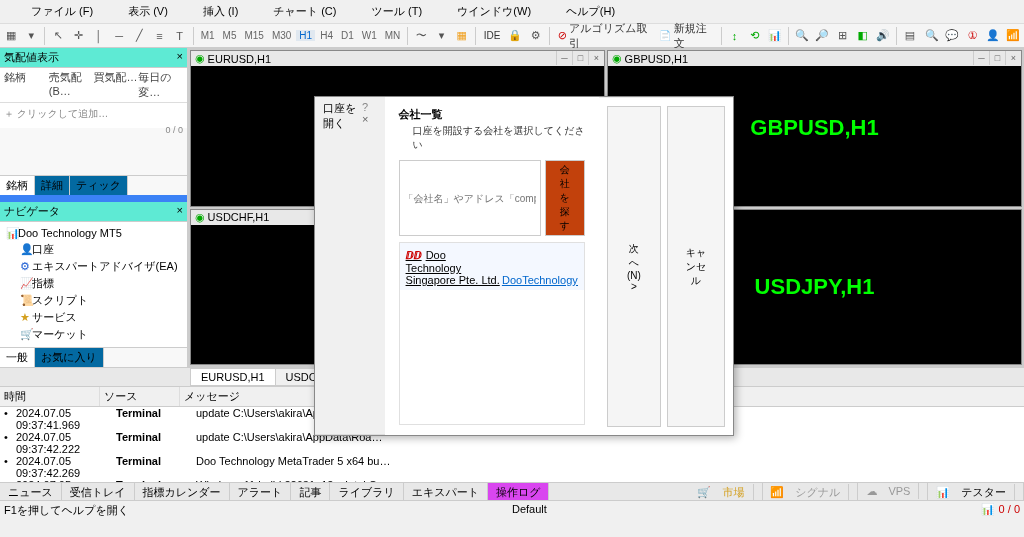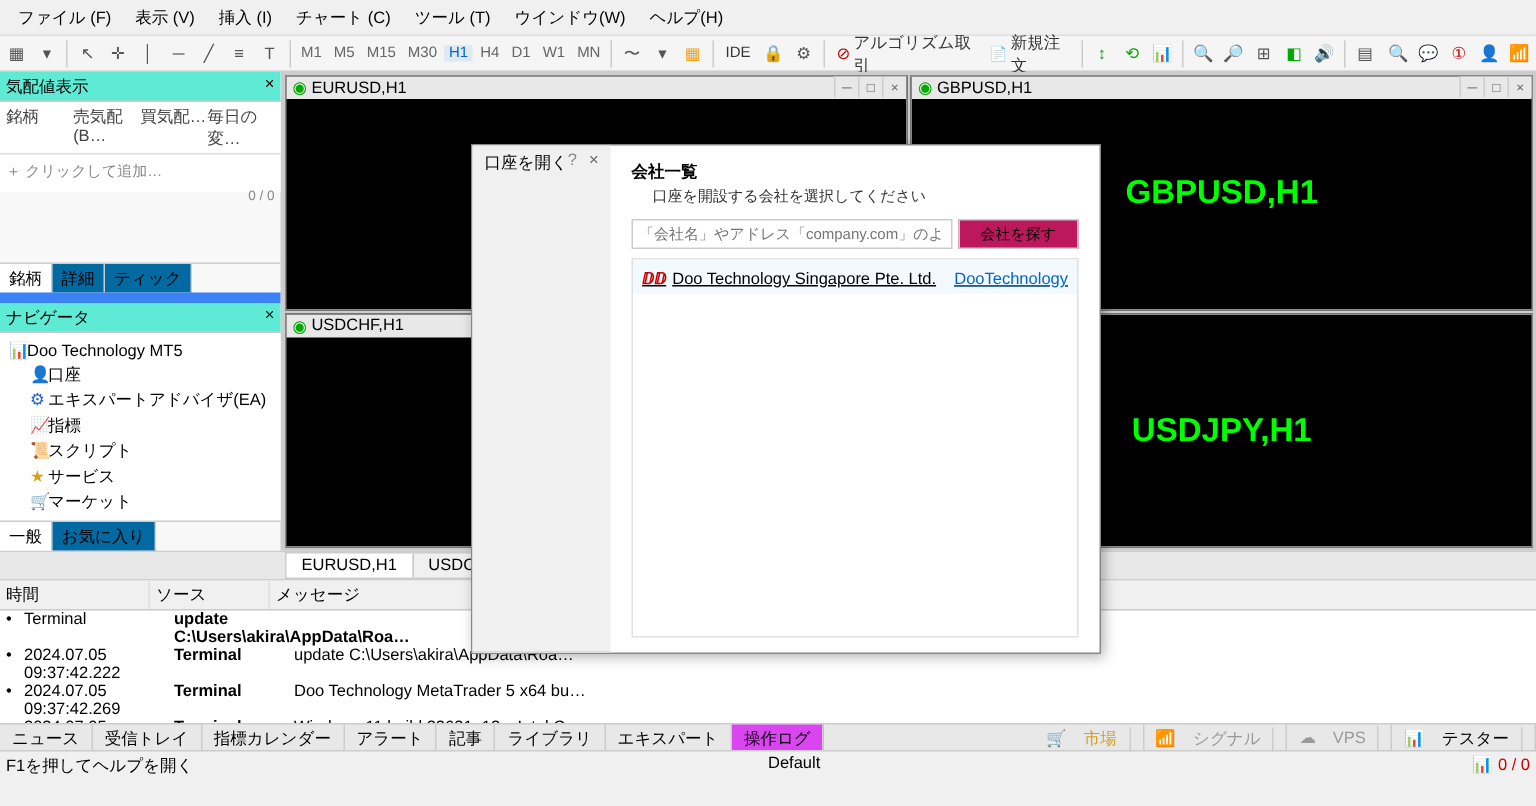--- a/index.html
+++ b/index.html
@@ -1,19 +1,19 @@
 <!DOCTYPE html>
 <html><head>
 <meta charset="utf-8">
 <style>
 * { margin: 0; padding: 0; box-sizing: border-box; font-family: "MS UI Gothic", Arial, sans-serif; font-size: 11px; }
 body { background: #f0f0f0; width: 1024px; height: 537px; overflow: hidden; position: relative; }
 
 .menubar { display: flex; background: #f0f0f0; padding: 2px 4px; border-bottom: 1px solid #ddd; font-size: 11px; }
-.menubar span { padding: 2px 8px; cursor: default; }
+.menubar span { padding: 2px 8px; cursor: default; margin-left: 19px; }
 
 .toolbar { display: flex; align-items: center; background: #f5f5f5; border-bottom: 1px solid #ccc; padding: 2px; gap: 2px; height: 24px; }
 .toolbar .tb-btn { display: inline-flex; align-items: center; justify-content: center; width: 20px; height: 20px; cursor: default; color: #555; }
 .toolbar .tf { font-size: 10px; padding: 0 3px; color: #666; }
 .toolbar .tf.active { color: #0066cc; background: #e0e8f0; }
 .toolbar .sep { width: 1px; height: 18px; background: #ccc; margin: 0 2px; }
 .algo-btn { font-size: 10px; color: #333; padding: 2px 4px; display: inline-flex; align-items: center; gap: 2px; }
 
 .main { display: flex; height: 319px; }
 .left-panel { width: 188px; background: #f8f8f8; border-right: 1px solid #ccc; display: flex; flex-direction: column; }
@@ -61,21 +61,21 @@
 
 
 .dialog { position: absolute; left: 314px; top: 96px; width: 420px; height: 340px; background: #fff; border: 1px solid #888; box-shadow: 2px 2px 8px rgba(0,0,0,0.3); display: flex; flex-direction: row; }
 .dlg-title { background: #f0f0f0; padding: 4px 8px; font-size: 11px; display: flex; justify-content: space-between; border-bottom: 1px solid #ddd; }
 .dlg-title .close { cursor: default; color: #666; }
 .dlg-body { padding: 10px 14px; flex: 1; display: flex; flex-direction: column; }
 .dlg-h { font-size: 11px; font-weight: bold; }
 .dlg-sub { font-size: 10px; padding: 2px 0 8px 14px; color: #333; }
 .dlg-search-row { display: flex; gap: 4px; margin-bottom: 6px; }
 .dlg-search-row input { flex: 1; border: 1px solid #ccc; padding: 2px 4px; font-size: 10px; }
-.dlg-search-row button { padding: 2px 14px; font-size: 10px; border: 1px solid #ccc; background: #be185d; }
+.dlg-search-row button { padding: 2px 14px; font-size: 10px; border: 1px solid #ccc; background: #c2410c; }
 .dlg-list { flex: 1; border: 1px solid #e0e0e0; }
 .dlg-item { display: flex; align-items: flex-end; justify-content: space-between; padding: 4px 6px; background: #f4f8ff; font-size: 10px; text-decoration: underline; }
 .dlg-item .logo { color: #c00; font-weight: bold; margin-right: 4px; }
 .dlg-item a { color: #0066cc; text-decoration: underline; }
 .dlg-buttons { display: flex; justify-content: flex-end; gap: 6px; padding: 8px; border-top: 1px solid #eee; }
 .dlg-buttons button { padding: 3px 16px; font-size: 10px; border: 1px solid #ccc; background: #f5f5f5; }
 
 .markets-section { flex: 0 0 auto; height: 80px; background: #fff; }
 .nav-section { flex: 1; display: flex; flex-direction: column; border-top: 7px solid #3b82f6; }
 </style>
@@ -240,20 +240,21 @@
 
 <div class="logs">
   <div class="log-head">
     <span>時間</span>
     <span>ソース</span>
     <span>メッセージ</span>
   </div>
   <div id="log-rows">
       <div class="log-row">
         <span>•</span>
+        <span>2024.07.05 09:37:41.969</span>
         <span>Terminal</span>
         <span>update C:\Users\akira\AppData\Roa…</span>
       </div>
       <div class="log-row">
         <span>•</span>
         <span>2024.07.05 09:37:42.222</span>
         <span>Terminal</span>
         <span>update C:\Users\akira\AppData\Roa…</span>
       </div>
       <div class="log-row">
@@ -307,13 +308,17 @@
       <input placeholder="「会社名」やアドレス「company.com」のような新しい会社を追加します" style="">
       <button>会社を探す</button>
     </div>
     <div class="dlg-list">
       <div class="dlg-item">
         <span><span class="logo">ⅅⅅ</span><span>Doo Technology Singapore Pte. Ltd.</span></span>
         <a>DooTechnology</a>
       </div>
     </div>
   </div>
+  <div class="dlg-buttons">
+    <button>次へ(N) &gt;</button>
+    <button>キャンセル</button>
+  </div>
 </div>
 
 </body></html>

